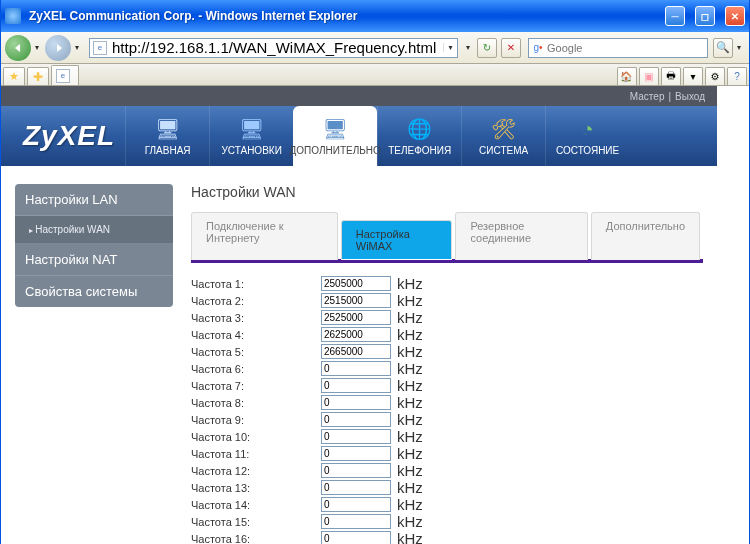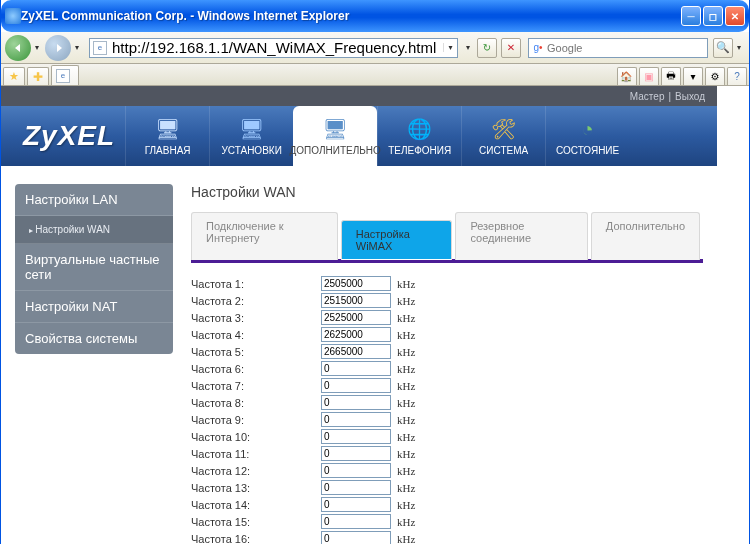--- a/index.html
+++ b/index.html
@@ -1,18 +1,18 @@
 <!DOCTYPE html>
 <html><head>
 <meta charset="utf-8">
 <style>
 * { margin: 0; padding: 0; box-sizing: border-box; }
 body { font-family: Tahoma, Arial, sans-serif; font-size: 11px; background: #ece9d8; overflow: hidden; }
 .window { width: 750px; height: 544px; background: #fff; border: 1px solid #0054e3; border-top: none; }
-.titlebar { height: 24px; background: linear-gradient(180deg,#3e95ff 0%,#0054e3 45%,#0054e3 55%,#3e95ff 100%); color: #fff; display: flex; align-items: center; padding: 16px 4px; font-weight: bold; font-size: 12px; gap: 0; border-radius: 10px; }
+.titlebar { height: 24px; background: linear-gradient(180deg,#3e95ff 0%,#0054e3 45%,#0054e3 55%,#3e95ff 100%); color: #fff; display: flex; align-items: center; padding: 16px 4px; font-weight: bold; font-size: 12px; gap: 8px; }
 .titlebar .title-icon { width: 16px; height: 16px; background: radial-gradient(#8ecbff,#2a7ede); border-radius: 2px; }
 .titlebar .title { flex: 1; text-shadow: 1px 1px 1px rgba(0,0,0,.3); }
 .titlebar .win-btn { width: 20px; height: 20px; border: 1px solid #fff; border-radius: 3px; display: flex; align-items: center; justify-content: center; margin-left: 2px; font-size: 10px; cursor: pointer; }
 .titlebar .win-btn.min,.titlebar .win-btn.max { background: linear-gradient(180deg,#7eb3ff,#2a7ede); }
 .titlebar .win-btn.close { background: linear-gradient(180deg,#ff8a6d,#e04a2e); }
 .toolbar { height: 32px; background: linear-gradient(#f8f8f4,#ece9d8); border-bottom: 1px solid #aca899; display: flex; align-items: center; padding: 0 4px; gap: 2px; }
 .nav-btn { width: 26px; height: 26px; border-radius: 50%; display: flex; align-items: center; justify-content: center; font-size: 14px; color: #fff; cursor: pointer; }
 .nav-btn.back { background: radial-gradient(circle at 35% 35%,#9fd49a,#3a953a); }
 .nav-btn.fwd { background: radial-gradient(circle at 35% 35%,#c8dcf0,#8ca6c0); }
 .nav-btn.fwd::after { content:""; border-left:5px solid #fff; border-top:4px solid transparent; border-bottom:4px solid transparent; margin-left:2px; }
@@ -62,21 +62,21 @@
 .sidemenu .mi.sub::before { content:"▸ "; font-size:8px; }
 .sidemenu .mi:last-child { border-bottom:none; }
 .main { flex:1; }
 .main h2 { font-size:14px; color:#444; font-weight:normal; margin-bottom:12px; }
 .ctabs { display:flex; border-bottom:4px solid #4c1d95; margin-bottom:12px; }
 .ctab { padding:7px 14px; background:#f4f4f4; border:1px solid #d8d8d8; border-bottom:none; margin-right:3px; margin-bottom:-1px; border-radius:3px 3px 0 0; color:#888; font-size:11px; cursor:pointer; }
 .ctab.active { background:#0ea5e9; color:#333; border-bottom:1px solid #fff;margin-top:8px; }
 .form-row { display:flex; align-items:center; height:17px; }
 .form-row .lbl { width:130px; color:#333; font-size:11px; }
 .form-row input { width:70px; height:15px; border:1px solid #7f9db9; font-size:10px; padding:0 2px; }
-.form-row .unit { width:34px; font-size:11px; color:#333; padding-left:6px;font-family:Liberation Serif, serif; }
+.form-row .unit { width:34px; font-size:15px; color:#333; padding-left:6px; }
 </style>
 </head>
 <body>
 
 <div class="window">
   <div class="titlebar">
     <span class="title-icon"></span>
     <span class="title">ZyXEL Communication Corp. - Windows Internet Explorer</span>
     <span class="win-btn min">─</span>
     <span class="win-btn max">◻</span>
@@ -157,21 +157,20 @@
               <span>СОСТОЯНИЕ</span>
             </div>
         </div>
       </div>
 
       <div class="body">
         <div class="sidebar">
           <div class="sidemenu">
             <div class="mi">Настройки LAN</div>
             <div class="mi sub">Настройки WAN</div>
-            <div class="mi">Виртуальные частные сети</div>
             <div class="mi">Настройки NAT</div>
             <div class="mi">Свойства системы</div>
           </div>
         </div>
 
         <div class="main">
           <h2>Настройки WAN</h2>
           <div class="ctabs">
             <div class="ctab">Подключение к Интернету</div>
             <div class="ctab active">Настройка WiMAX</div>

